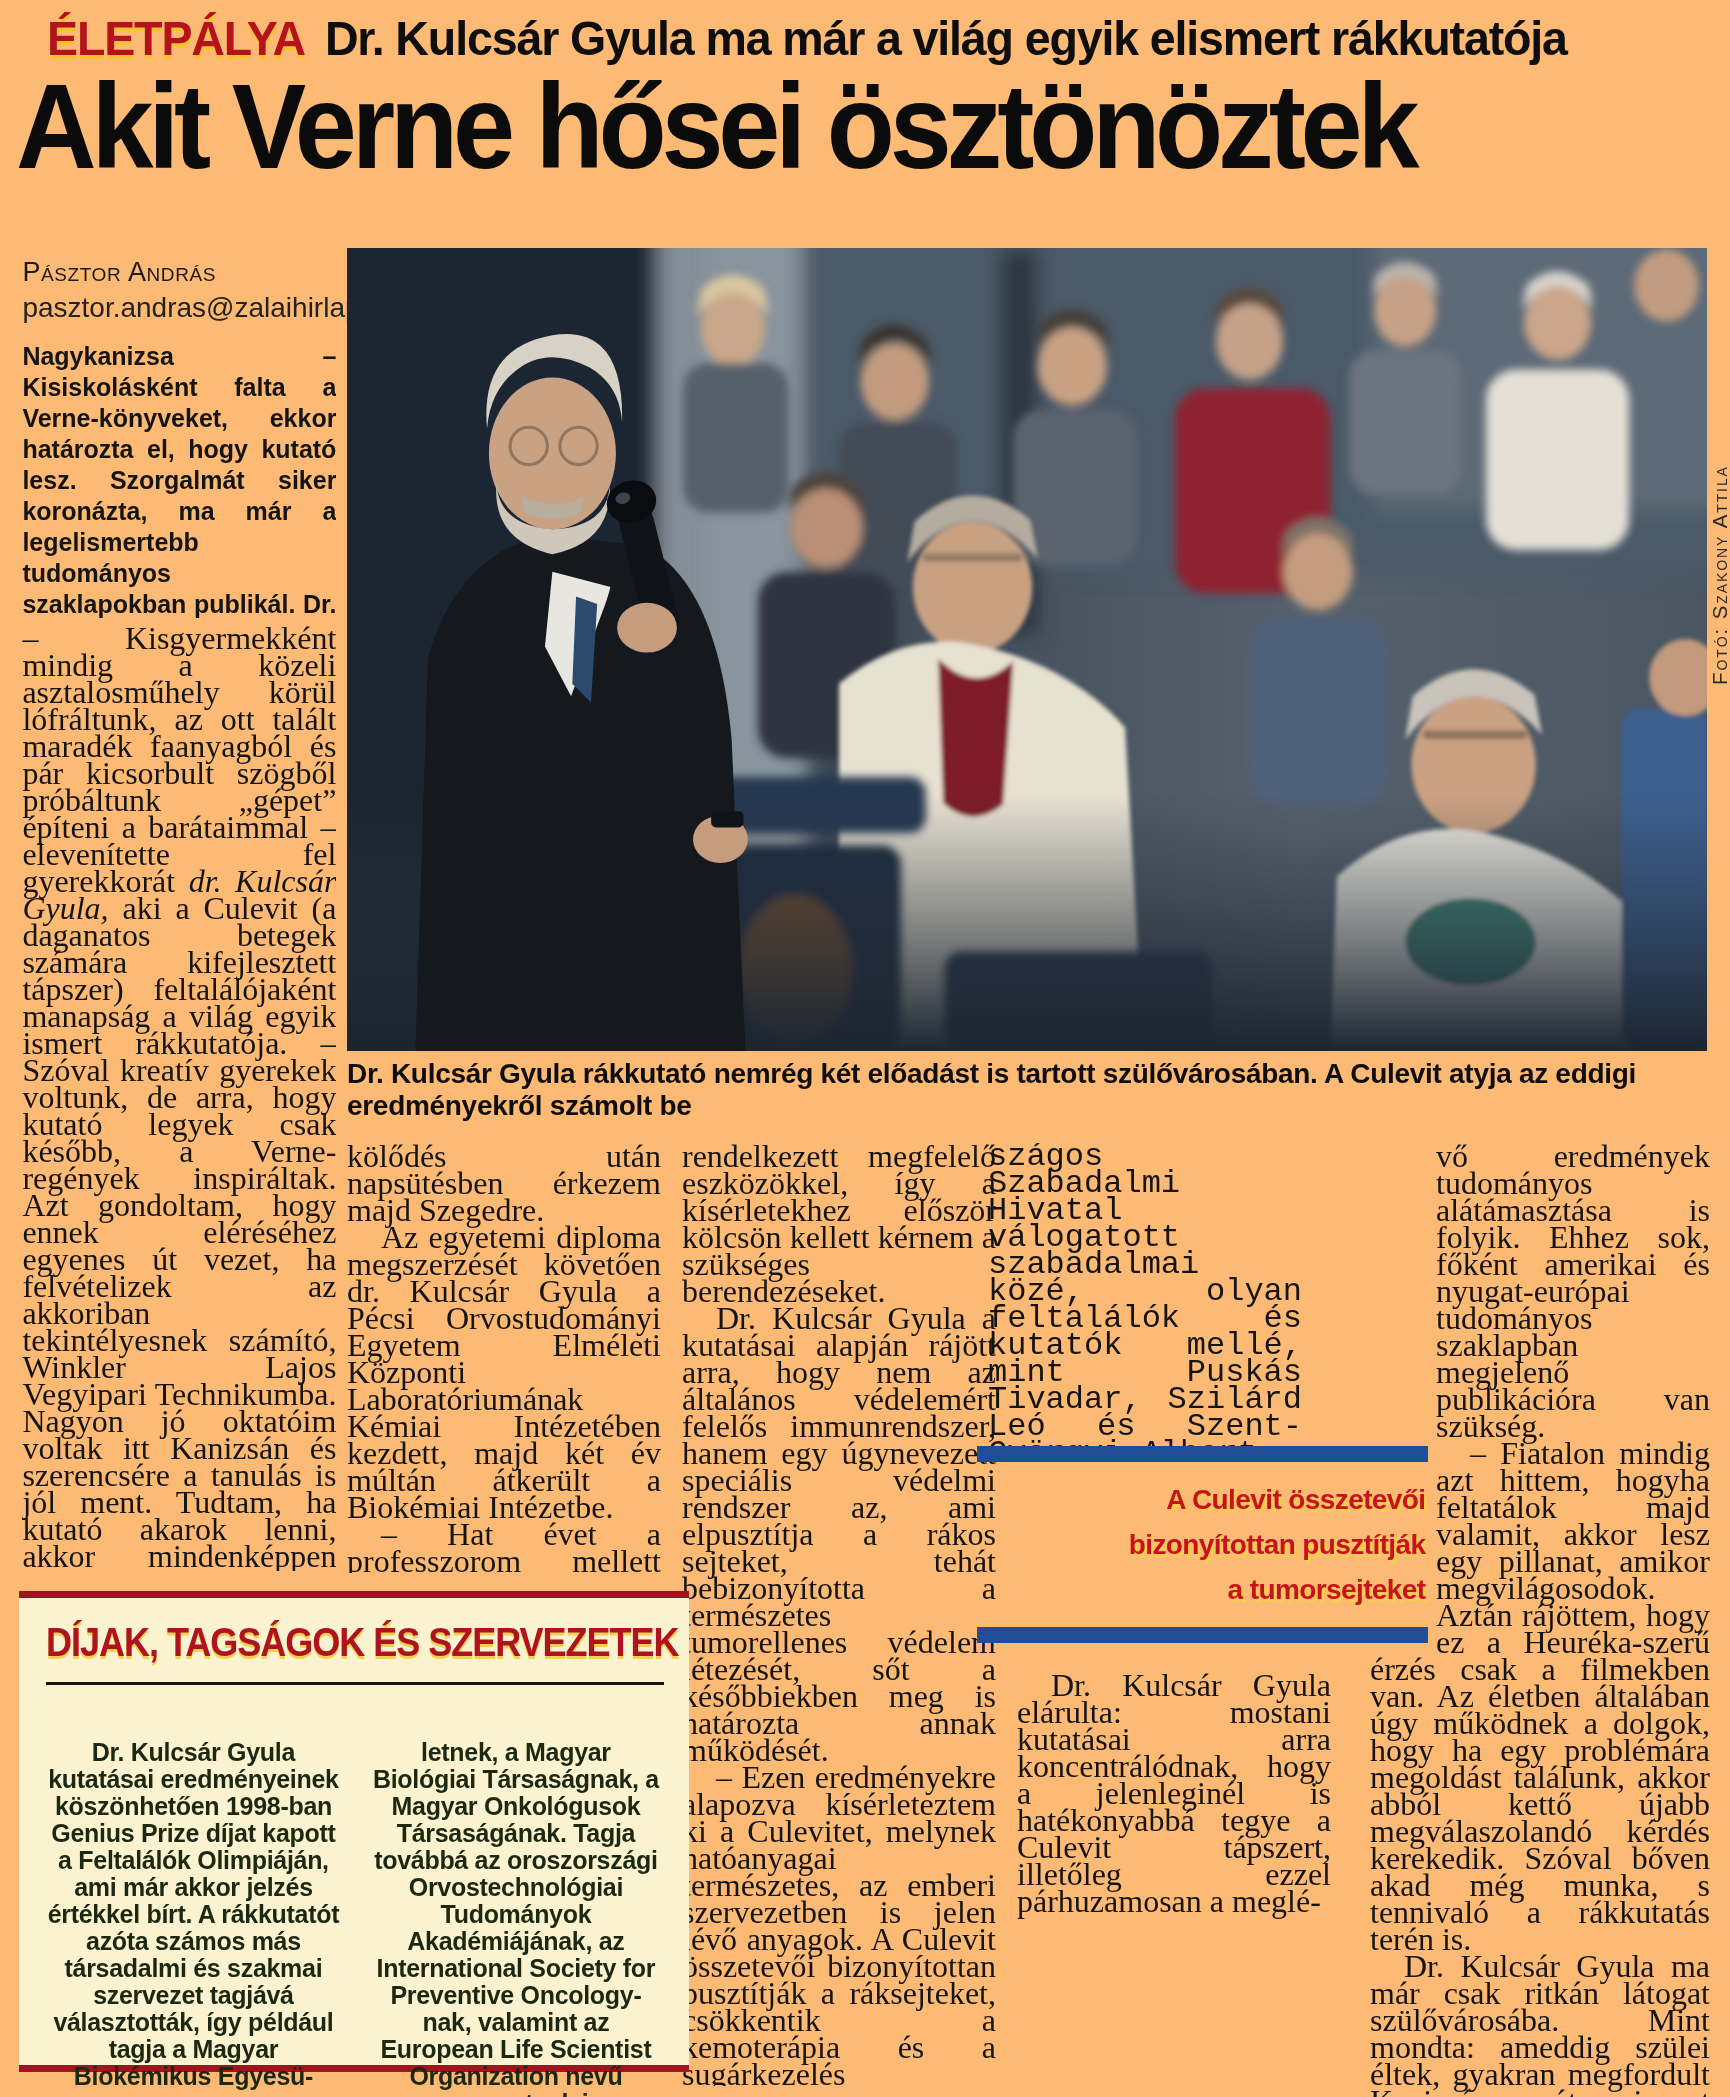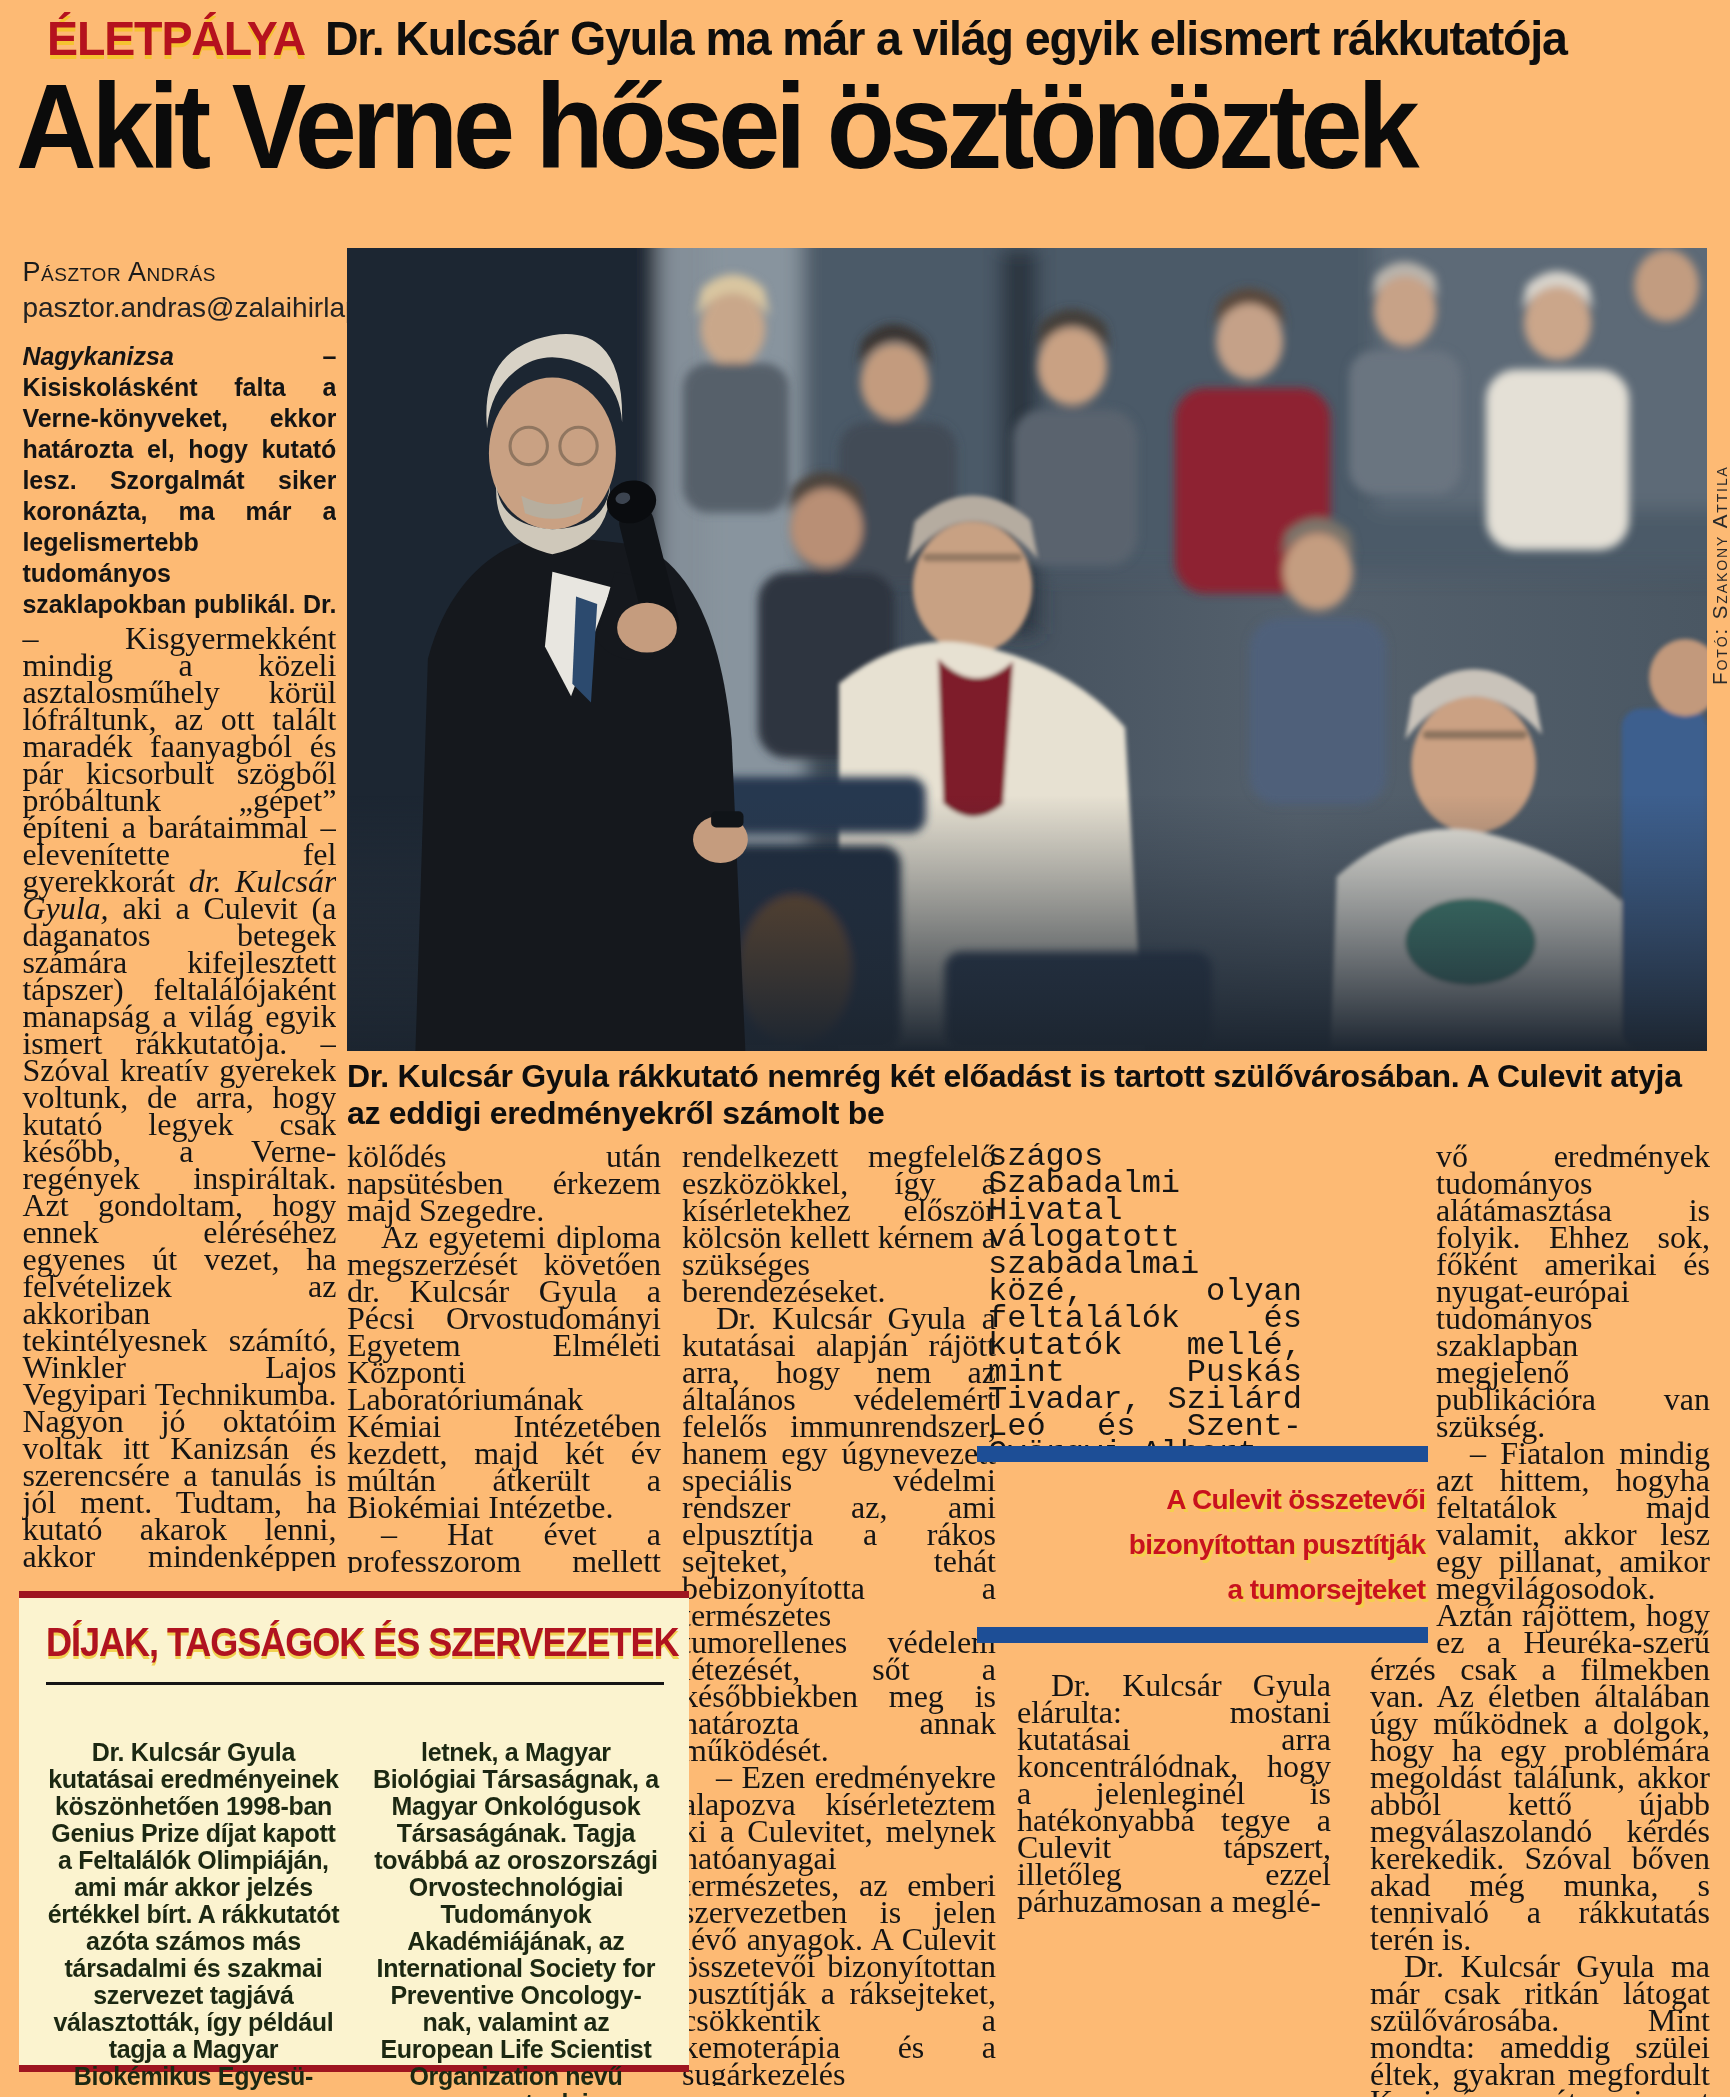--- a/index.html
+++ b/index.html
@@ -29,36 +29,36 @@
   .photo { position:absolute; left:347px; top:248px; width:1360px; height:803px; background:#39434f; overflow:hidden; }
   .photo svg { display:block; }
   .photo-credit {
     position:absolute; left:1708px; top:349px; height:336px;
     writing-mode:vertical-rl; transform:rotate(180deg);
     font-family:"Liberation Sans", sans-serif; font-variant:small-caps;
     font-size:20.5px; letter-spacing:1.9px; color:#2a2a2a;
   }
   .photo-caption {
     position:absolute; left:347px; top:1058px; width:1363px;
-    font-family:"Liberation Sans", sans-serif; font-weight:bold; font-size:32px;
+    font-family:"Liberation Sans", sans-serif; font-weight:bold; font-size:28px;
     letter-spacing:-0.3px; color:#0e0e0e;
   }
   
   .bodycol {
     position:absolute; width:314px; text-align:justify; overflow:hidden;
     font-size:32px; line-height:27px; hyphens:auto;
   }
   .bodycol p { margin:0; text-indent:34px; }
   .bodycol p.cont { text-indent:0; }
   .lead {
     position:absolute; left:22.4px; top:341px; width:314px; height:281px; overflow:hidden;
     font-family:"Liberation Sans", sans-serif; font-weight:bold;
     font-size:25px; line-height:31px; text-align:justify;
   }
-  .lead .loc { font-style:italic; }
+  .lead .loc { }
   .col1b { left:22.4px;   top:625px; height:946px; }
   .col2  { left:347px;  top:1143px; height:430px;  }
   .col3  { left:682px; top:1143px; height:943px; }
   .col4a { left:988px; top:1143px; height:303px;font-family:Liberation Mono, monospace;  }
   .col4b { left:1017px; top:1672px; height:426px;  }
   .col5  { left:1370px; top:1143px; width:340px; height:955px; }
   .pq-intrude { float:left; width:66px; height:205px; margin-top:303px; }
   .ital { font-style:italic; }
   
   .pullquote { position:absolute; left:977px; top:1446px; width:451px; }

